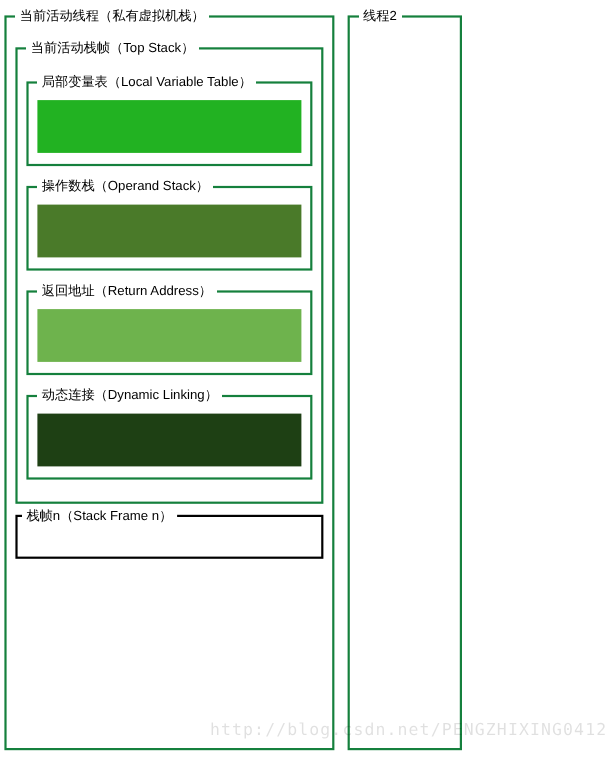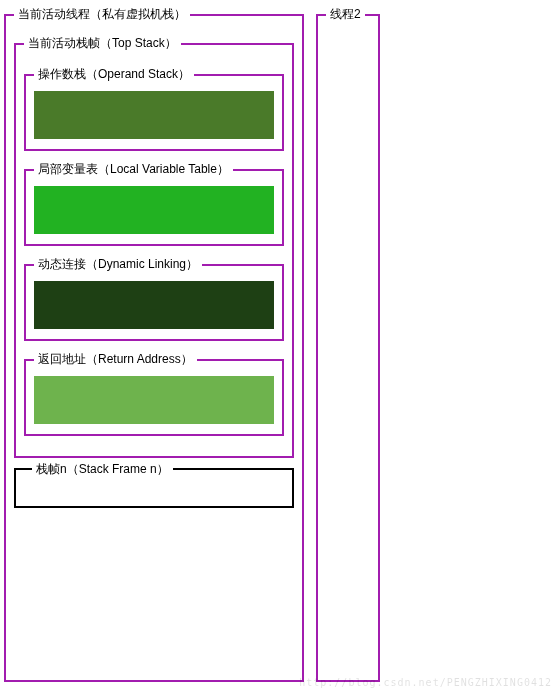--- a/index.html
+++ b/index.html
@@ -11,21 +11,21 @@
       height: 692px;
       position: relative;
     }
     .container {
       display: flex;
       gap: 12px;
       padding: 6px 4px;
       align-items: flex-start;
     }
     fieldset {
-      border: 2px solid #a21caf;
+      border: 2px solid #15803d;
       padding: 8px 8px 10px 8px;
     }
     legend {
       padding: 0 4px;
       font-size: 12px;
     }
     .main-thread {
       width: 300px;
       min-height: 676px;
     }
@@ -47,68 +47,68 @@
     .c4 { background: #6eb34d; }
     .frame {
       border: 2px solid #000;
       height: 40px;
       margin-top: 10px;
       position: relative;
     }
     .frame-label {
       position: absolute;
       top: -9px;
-      left: 16px;
+      left: 4px;
       background: #fff;
       padding: 0 4px;
       font-size: 12px;
     }
     .side-thread {
-      width: 64px;
+      width: 104px;
       min-height: 676px;
     }
     .watermark {
       position: absolute;
-      bottom: 4px;
+      bottom: 20px;
       right: 8px;
-      font-size: 10px;
+      font-size: 15px;
       color: rgba(0,0,0,0.12);
       letter-spacing: 1px;
       font-family: monospace;
     }
   </style>
 </head>
 <body>
 
 <div class="container">
 
   <fieldset class="main-thread">
     <legend>当前活动线程（私有虚拟机栈）</legend>
 
     <fieldset class="top-stack">
       <legend>当前活动栈帧（Top Stack）</legend>
 
       <fieldset class="slot">
+        <legend>局部变量表（Local Variable Table）</legend>
+        <div class="fill c1"></div>
+      </fieldset>
+
+      <fieldset class="slot">
         <legend>操作数栈（Operand Stack）</legend>
         <div class="fill c2"></div>
       </fieldset>
 
       <fieldset class="slot">
-        <legend>局部变量表（Local Variable Table）</legend>
-        <div class="fill c1"></div>
+        <legend>返回地址（Return Address）</legend>
+        <div class="fill c4"></div>
       </fieldset>
 
       <fieldset class="slot">
         <legend>动态连接（Dynamic Linking）</legend>
         <div class="fill c3"></div>
-      </fieldset>
-
-      <fieldset class="slot">
-        <legend>返回地址（Return Address）</legend>
-        <div class="fill c4"></div>
       </fieldset>
     </fieldset>
 
     <div class="frame">
       <span class="frame-label">栈帧n（Stack Frame n）</span>
     </div>
   </fieldset>
 
   <fieldset class="side-thread">
     <legend>线程2</legend>

